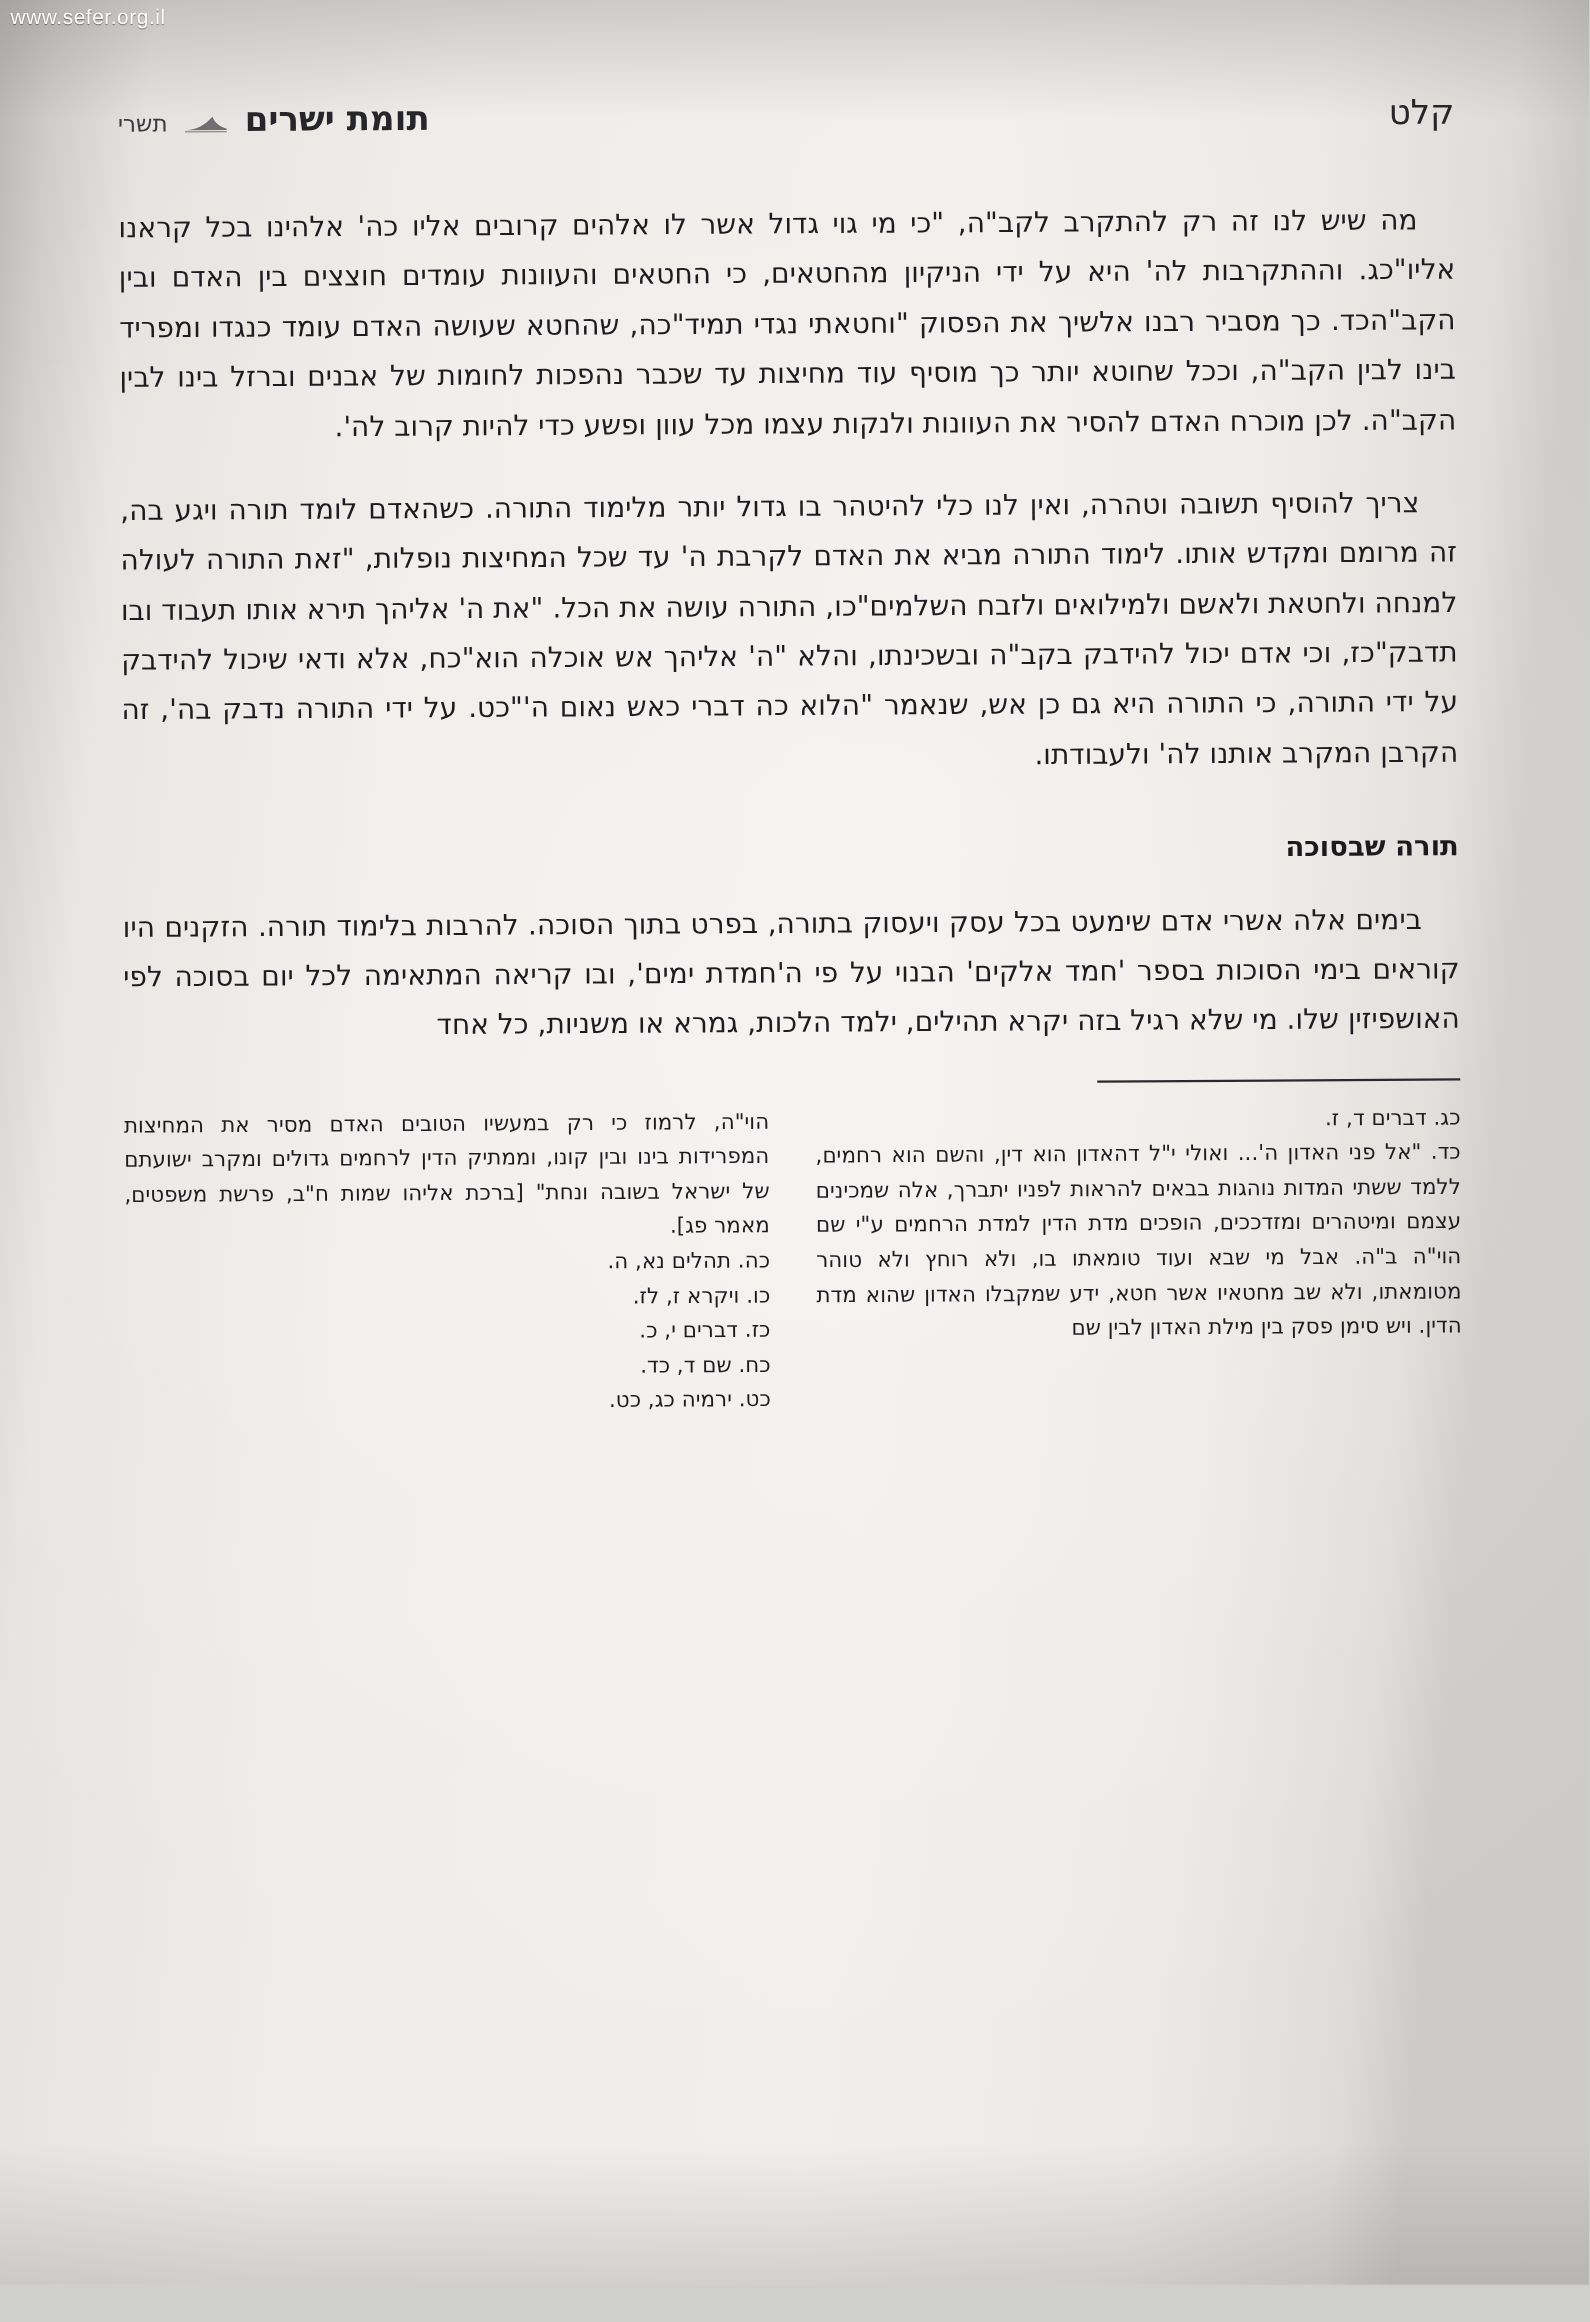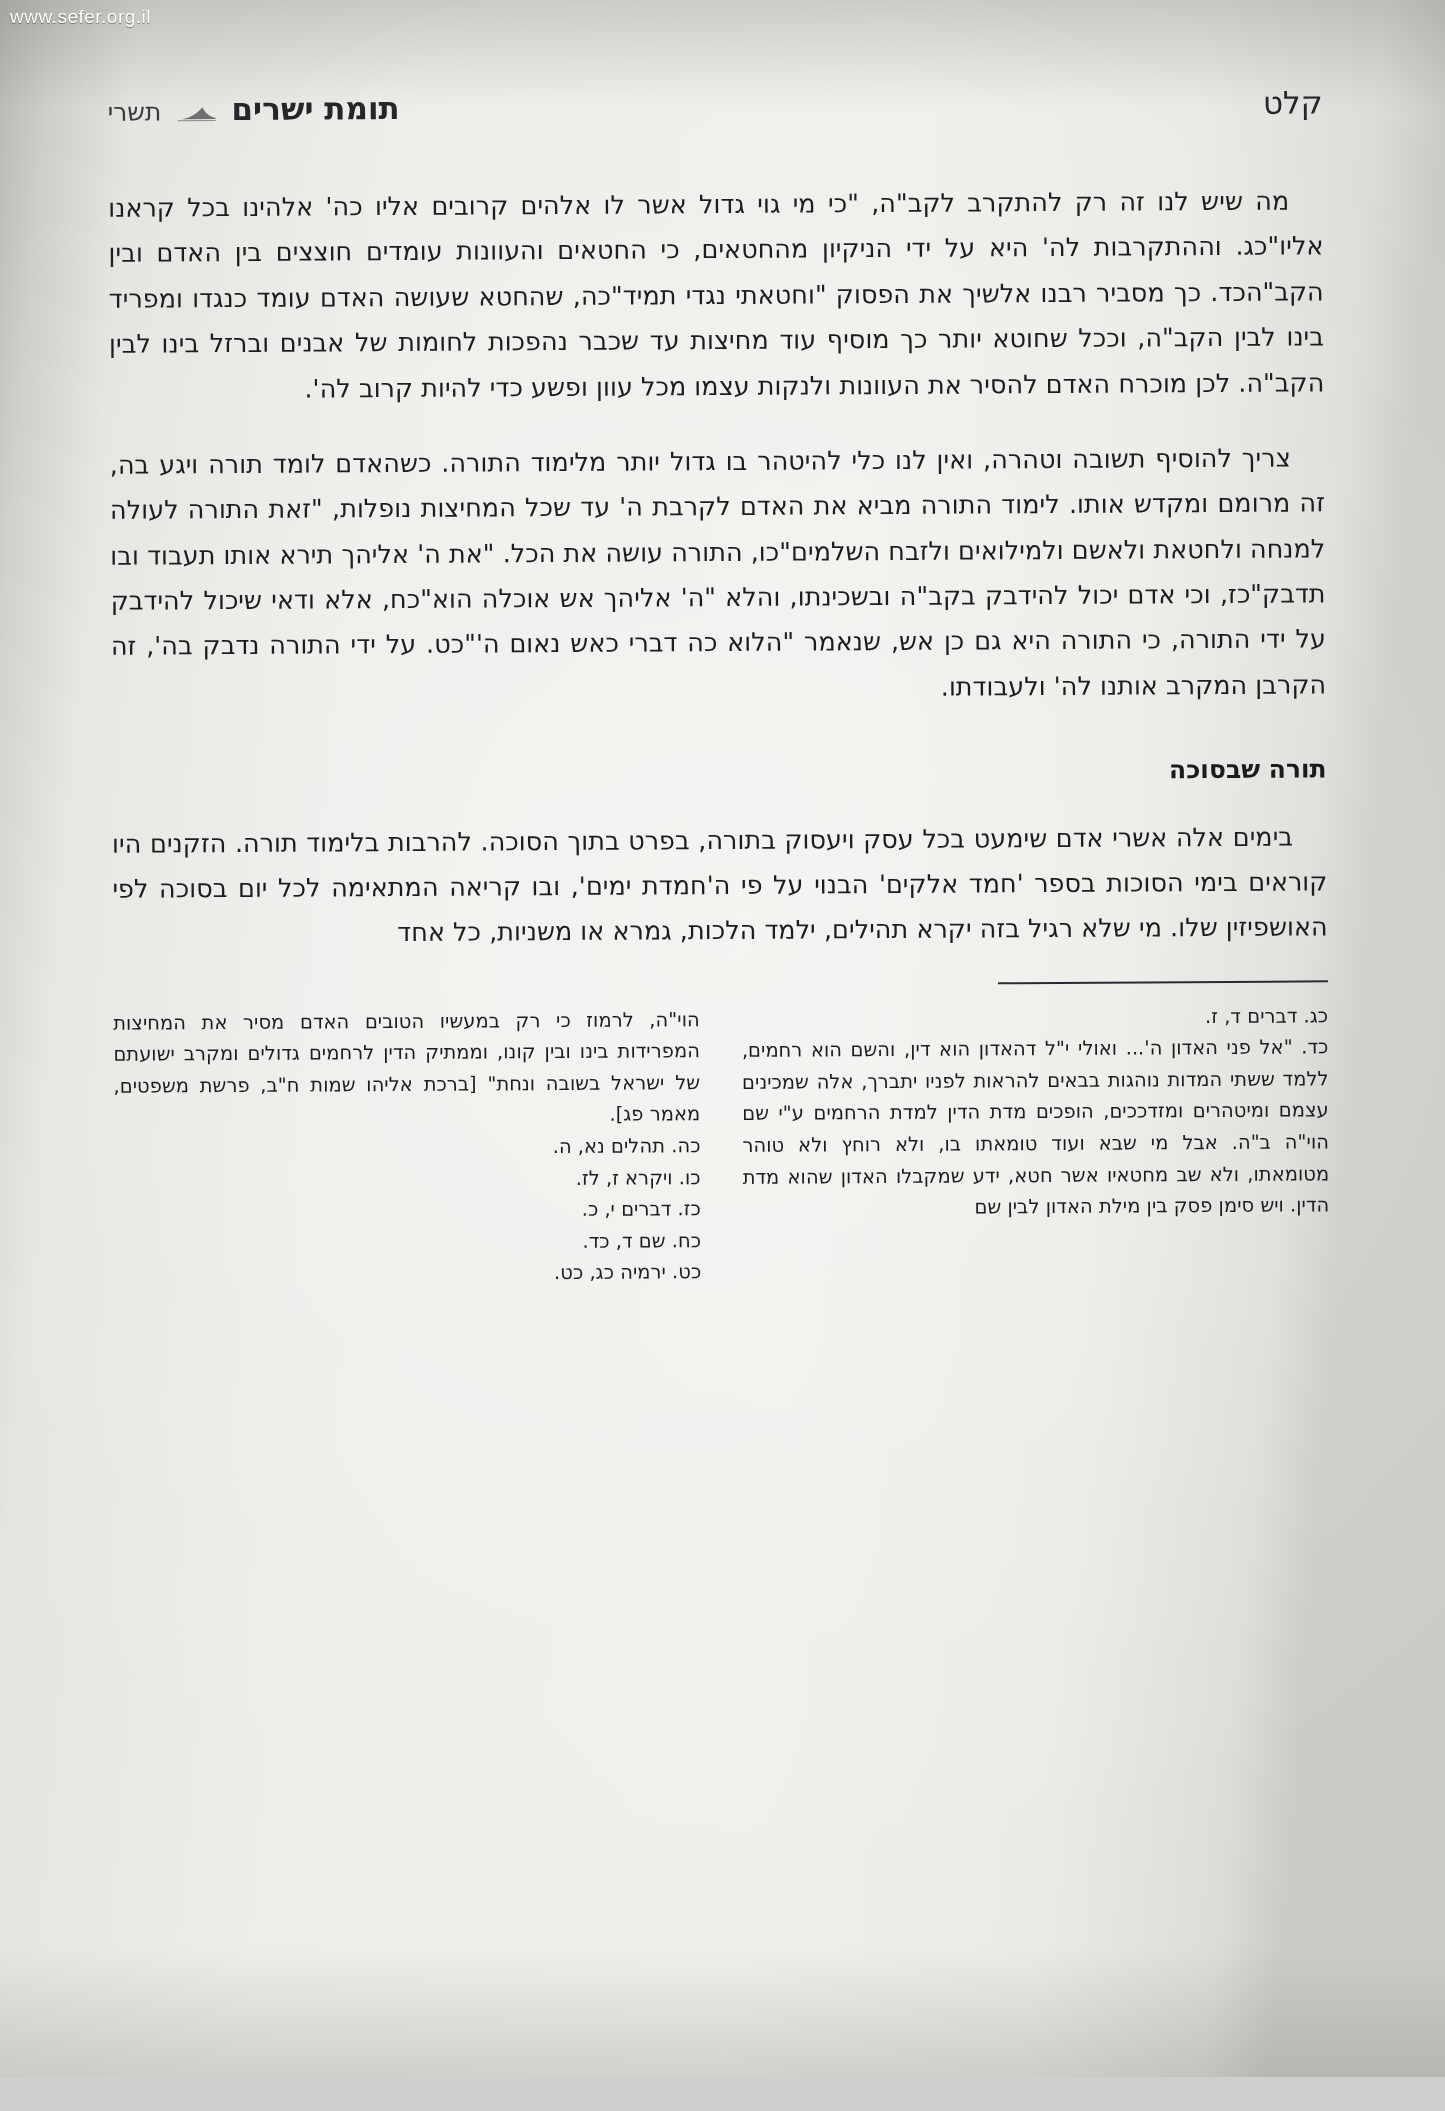--- a/index.html
+++ b/index.html
@@ -89,21 +89,21 @@
     font-weight: 700;
   }
   .runhead .ornament {
     display: inline-block;
     width: 42px;
     height: 20px;
     position: relative;
     top: 3px;
   }
   .runhead .section {
-    font-size: 25px;
+    font-size: 21px;
     font-weight: 400;
     color: #3a3a3e;
   }
 
   
   .body-text {
     margin-top: 52px;
     font-size: 25.5px;
     line-height: 1.78;
     color: #1d1d21;

